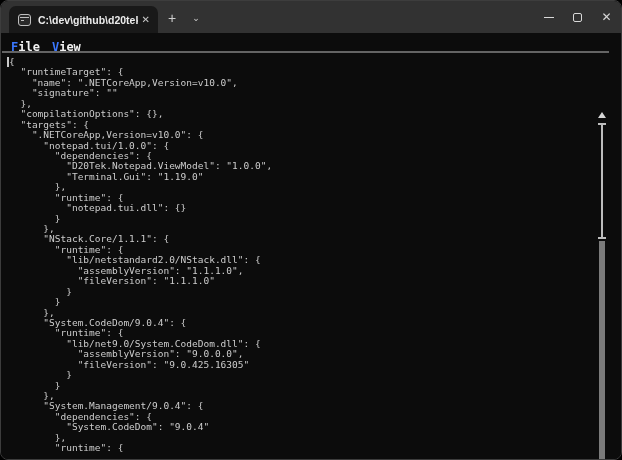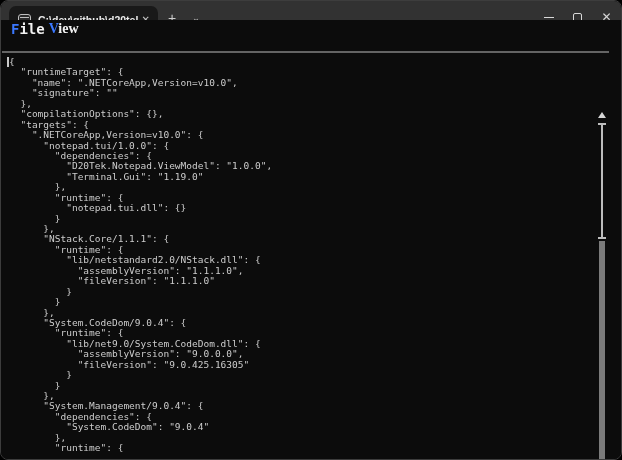--- a/index.html
+++ b/index.html
@@ -29,27 +29,27 @@
   }
   .new-tab { left:160px; font-size:14px; font-weight:300; }
   .tab-dd  { left:184px; font-size:9px; }
   .caption-controls { position:absolute; right:0; top:0; height:32px; display:flex; }
   .cap-btn { width:29px; height:32px; display:flex; align-items:center; justify-content:center; cursor:pointer; }
   .glyph-min { width:10px; height:1px; background:#d9d9d9; }
   .glyph-max { width:9px; height:9px; border:1px solid #d9d9d9; border-radius:2px; }
   .glyph-close { color:#d9d9d9; font-size:12px; line-height:12px; }
   
   .menubar {
-    position:absolute; top:19px; left:0; width:100%; height:18px; background:#0c0c0c;
-    display:flex; align-items:center; font-family:"DejaVu Sans Mono", monospace; font-size:14px; font-weight:bold;
+    position:absolute; top:37px; left:0; width:100%; height:18px; background:#0c0c0c;
+    display:flex; align-items:center; font-family:"DejaVu Sans Mono", monospace; font-size:12px; font-weight:bold;
   }
   .menu-item { color:#f2f2f2; cursor:pointer; white-space:pre; }
   .menu-item .hotkey { color:#3b78ff; }
   .mi-file { margin-left:10px; }
-  .mi-view { margin-left:4px;font-family:Liberation Serif, serif; }
+  .mi-view { margin-left:12px; }
   .separator { position:absolute; top:50px; left:1px; width:607px; height:2px; background:#646464; }
   
   .editor { position:absolute; top:52px; left:0; right:0; bottom:0; background:#0c0c0c; cursor:text; }
   .lines { position:absolute; top:4px; left:8px; right:26px; }
   .line {
     font-family:"DejaVu Sans Mono", monospace; font-size:9.5px; color:#cdcdcd;
     height:10.45px; line-height:10.45px; white-space:pre;
   }
   .cursor { position:absolute; left:6px; top:4px; width:2px; height:10px; background:#c9c9c9; }
   

